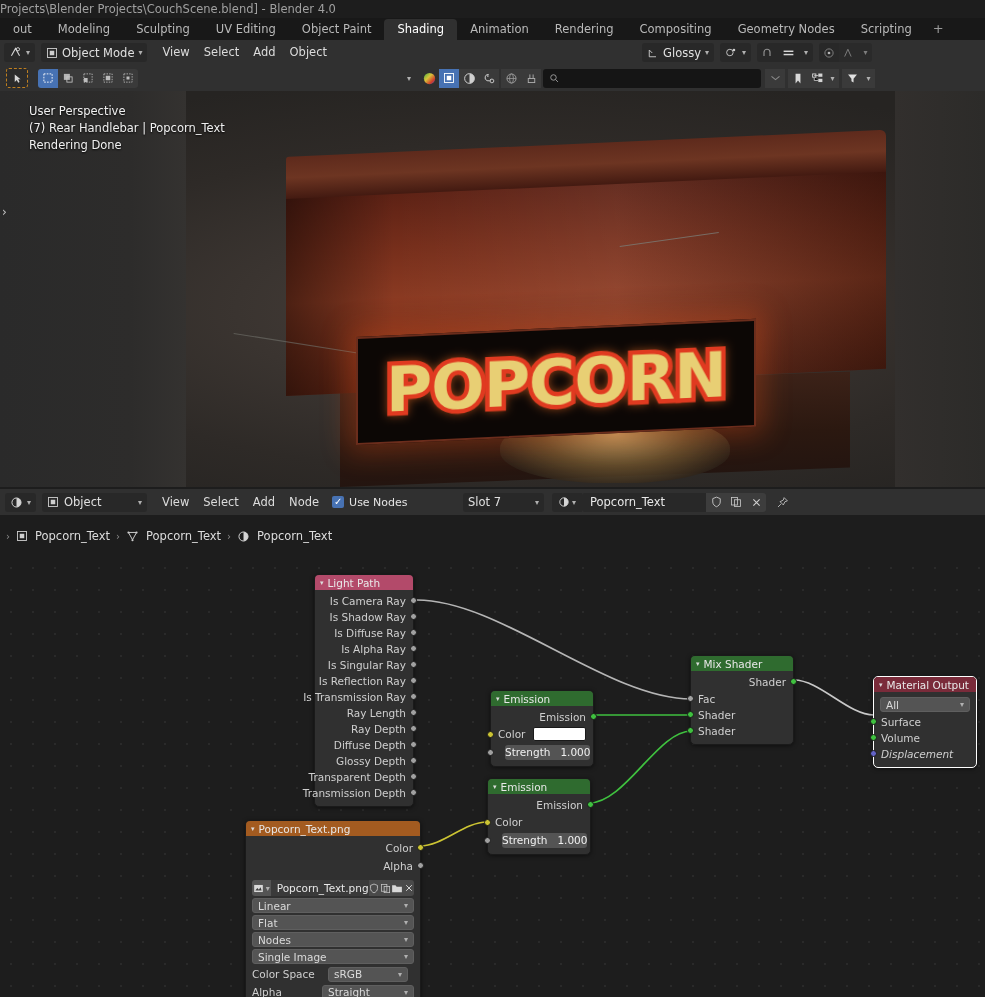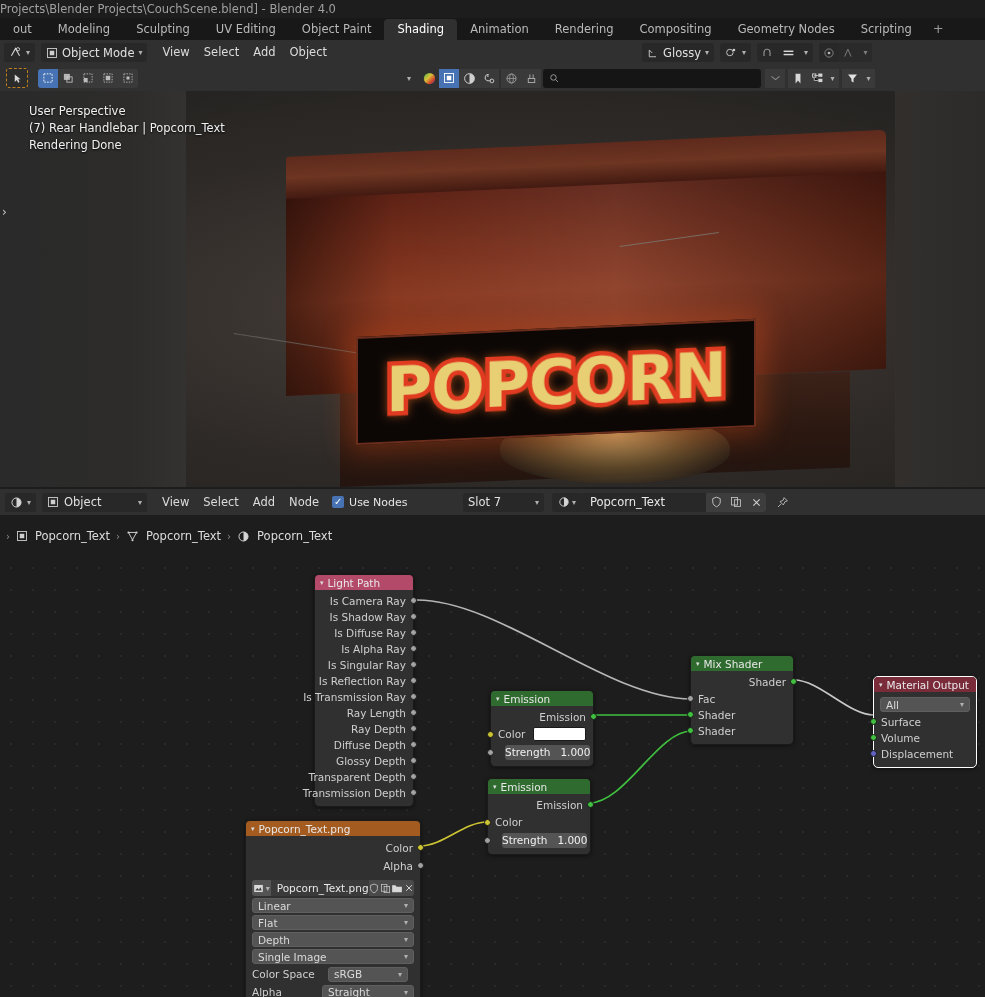--- a/index.html
+++ b/index.html
@@ -771,21 +771,21 @@
           <span class="chev">▾</span>
         </div>
         <div class="row" style="height:16px;">
           <span class="sock left s-green" style="top:4px;"></span>
           <span>Surface</span>
         </div>
         <div class="row" style="height:16px;">
           <span class="sock left s-green" style="top:4px;"></span>
           <span>Volume</span>
         </div>
-        <div class="row" style="height:16px;">
+        <div class="row" style="height:16px;font-style:italic;">
           <span class="sock left s-purple" style="top:4px;"></span>
           <span>Displacement</span>
         </div>
       </div>
     </div>
 
     <div class="node" style="left:245px; top:263px; width:176px;">
       <div class="node-head head-texture">
         <span class="tri">▾</span>
         <span>Popcorn_Text.png</span>
@@ -834,21 +834,21 @@
 
         <div class="dropdown light">
           <span>Linear</span>
           <span class="chev">▾</span>
         </div>
         <div class="dropdown light">
           <span>Flat</span>
           <span class="chev">▾</span>
         </div>
         <div class="dropdown light">
-          <span>Depth</span>
+          <span>Nodes</span>
           <span class="chev">▾</span>
         </div>
         <div class="dropdown light">
           <span>Single Image</span>
           <span class="chev">▾</span>
         </div>
         <div class="proprow">
           <span style="width:66px;">Color Space</span>
           <div class="dropdown light" style="flex:1;margin:6px;">
             <span>sRGB</span>

